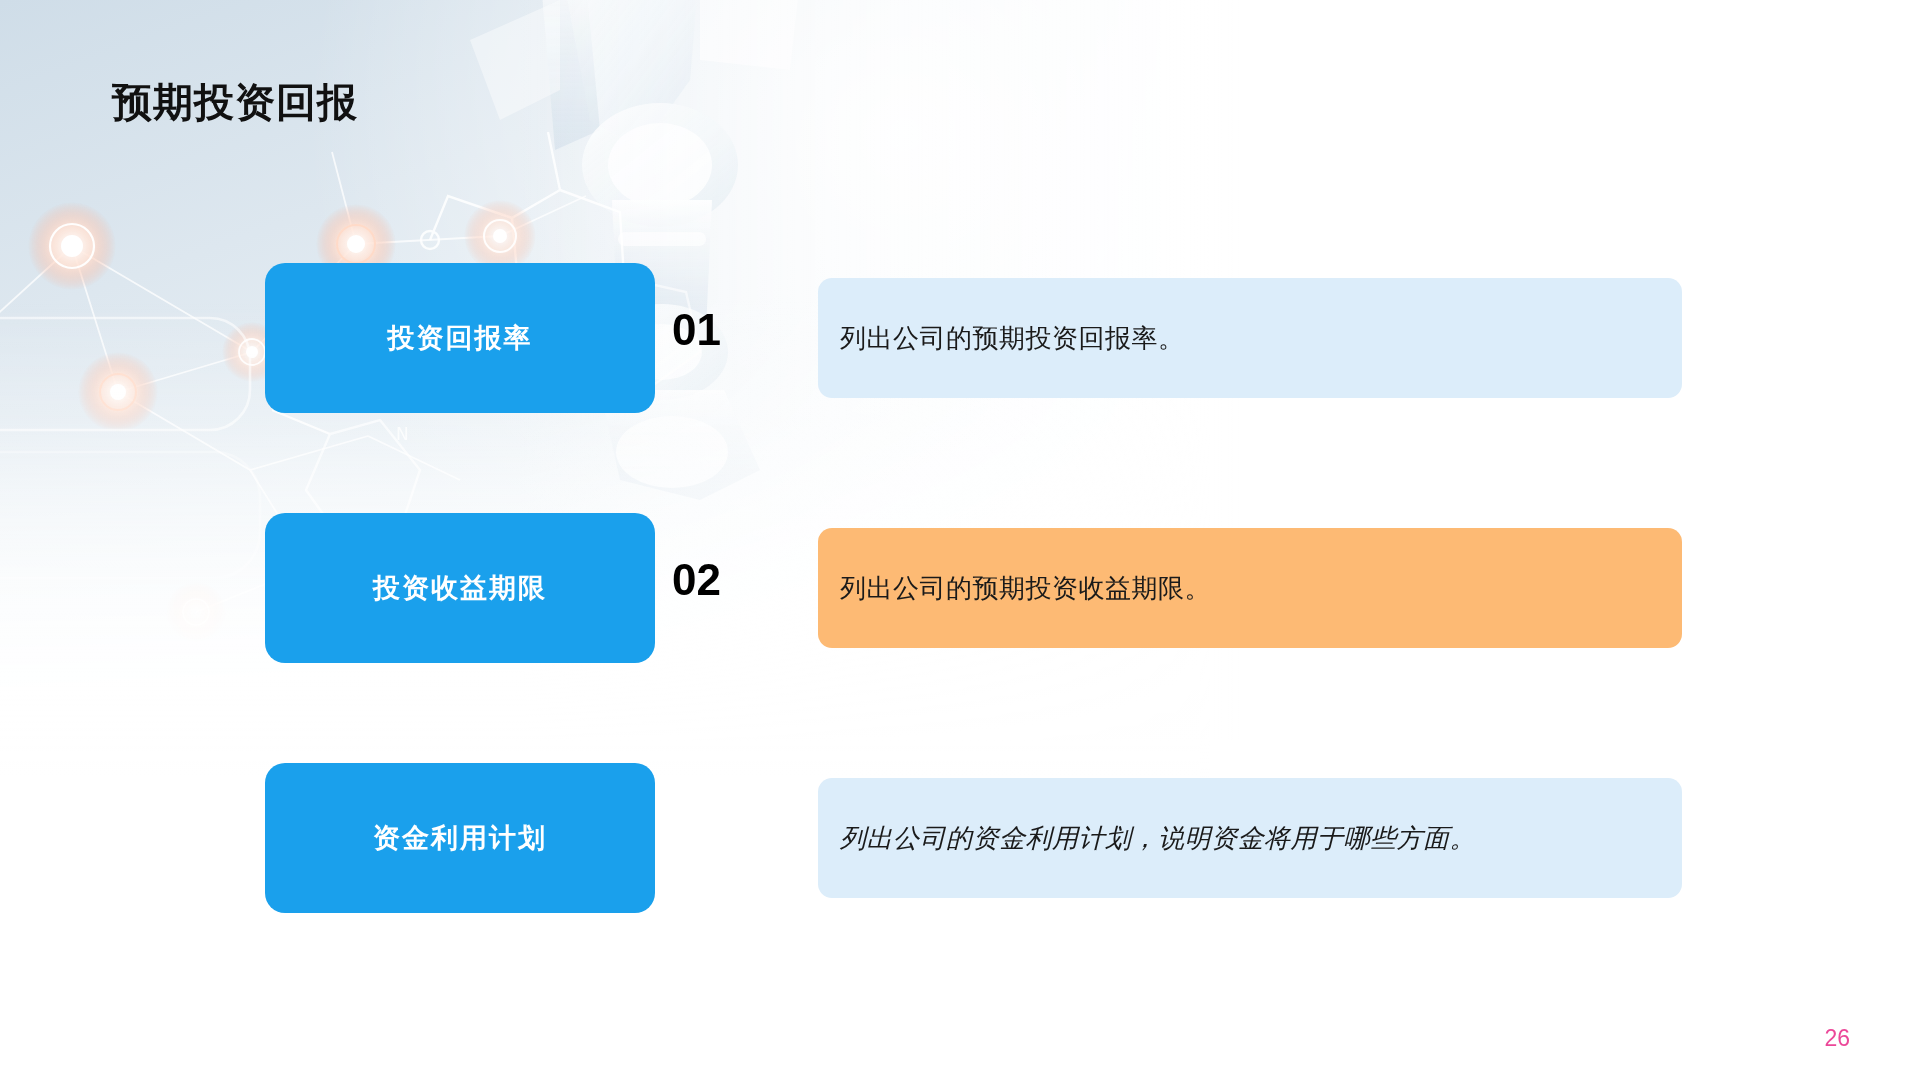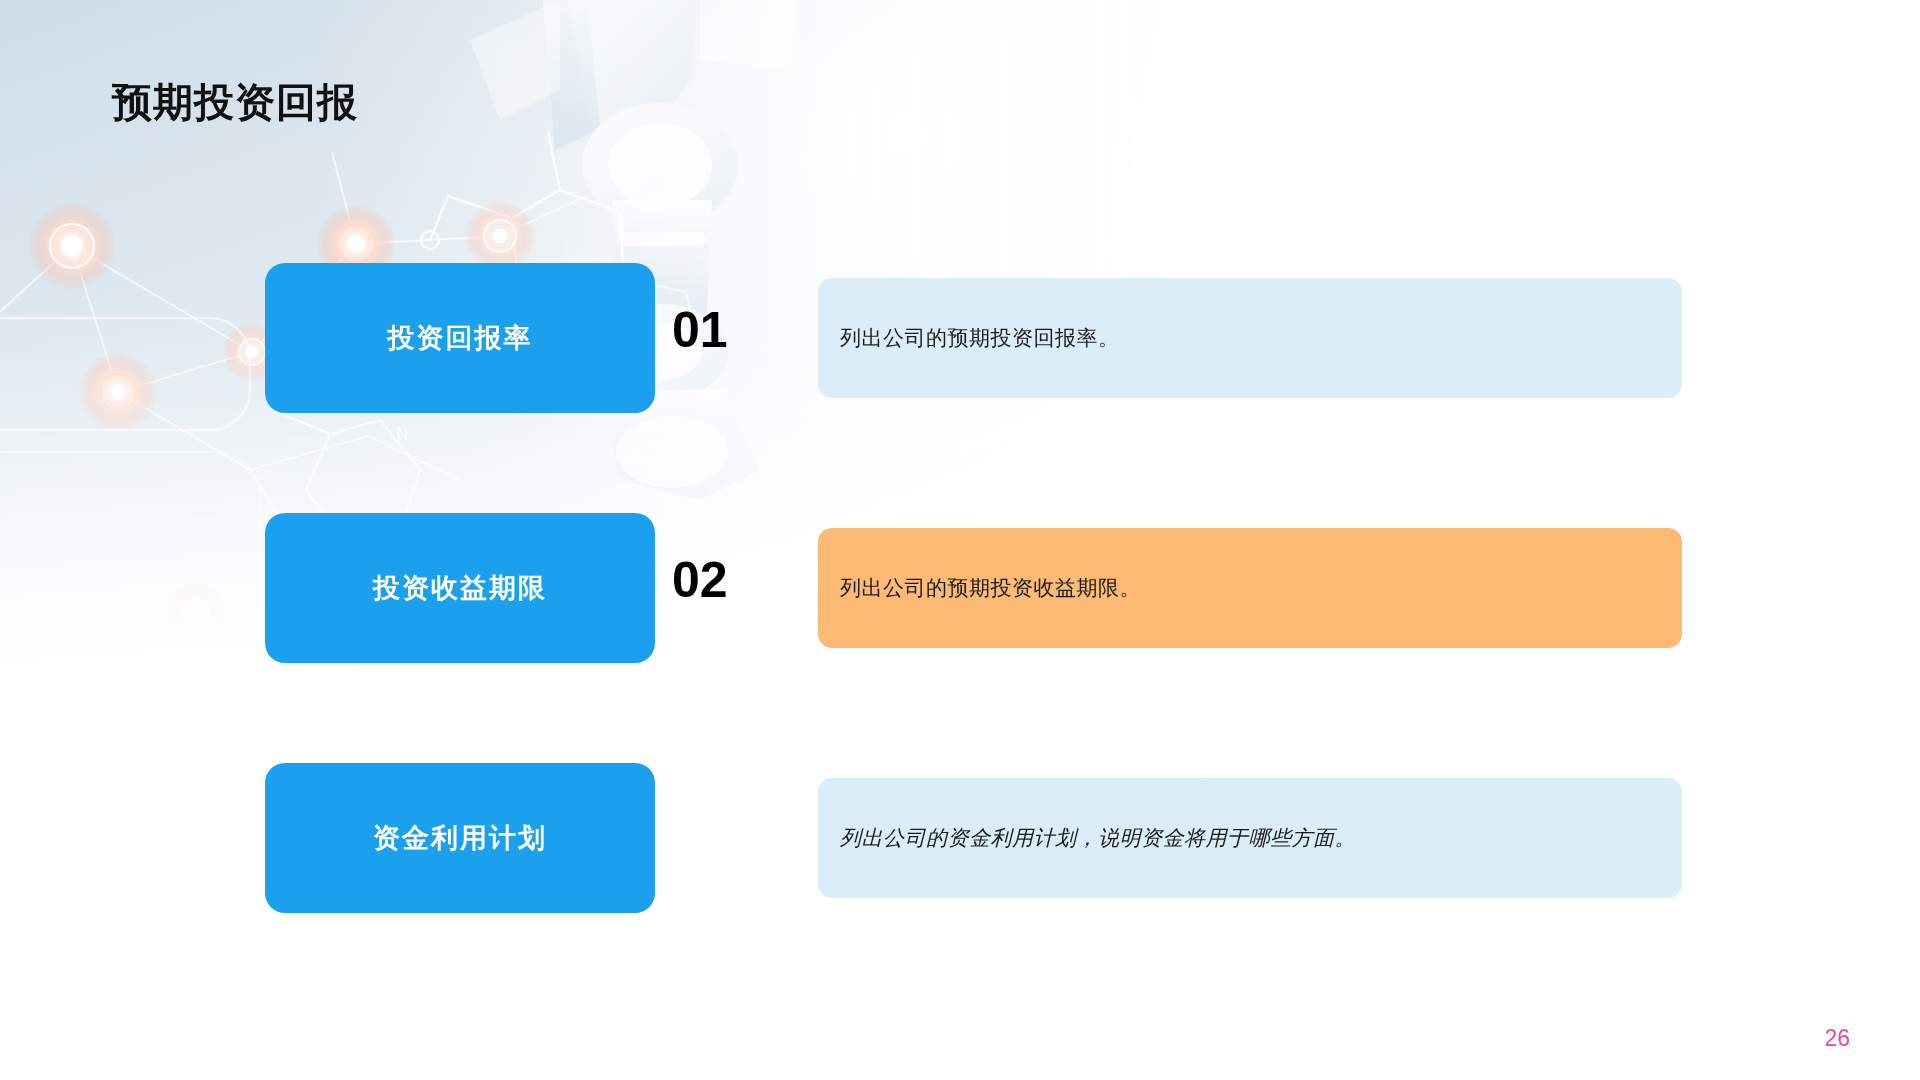--- a/index.html
+++ b/index.html
@@ -95,39 +95,39 @@
 
   .index-number {
     position: absolute;
     left: 672px;
     top: 0;
     width: 110px;
     height: 150px;
     display: flex;
     align-items: center;
     justify-content: flex-start;
-    font-size: 50px;
+    font-size: 44px;
     font-weight: bold;
     color: #000000;
     letter-spacing: 0px;
   }
 
   .desc-box {
     position: absolute;
     left: 818px;
     top: 23px;
     width: 864px;
     height: 120px;
     border-radius: 14px;
     display: flex;
     align-items: center;
   }
   .desc-box-text {
     padding-left: 22px;
-    font-size: 21px;
+    font-size: 26px;
     color: #1a1a1a;
     line-height: 1.5;
     letter-spacing: 0.5px;
   }
 
   
   .page-number {
     position: absolute;
     right: 70px;
     bottom: 28px;

